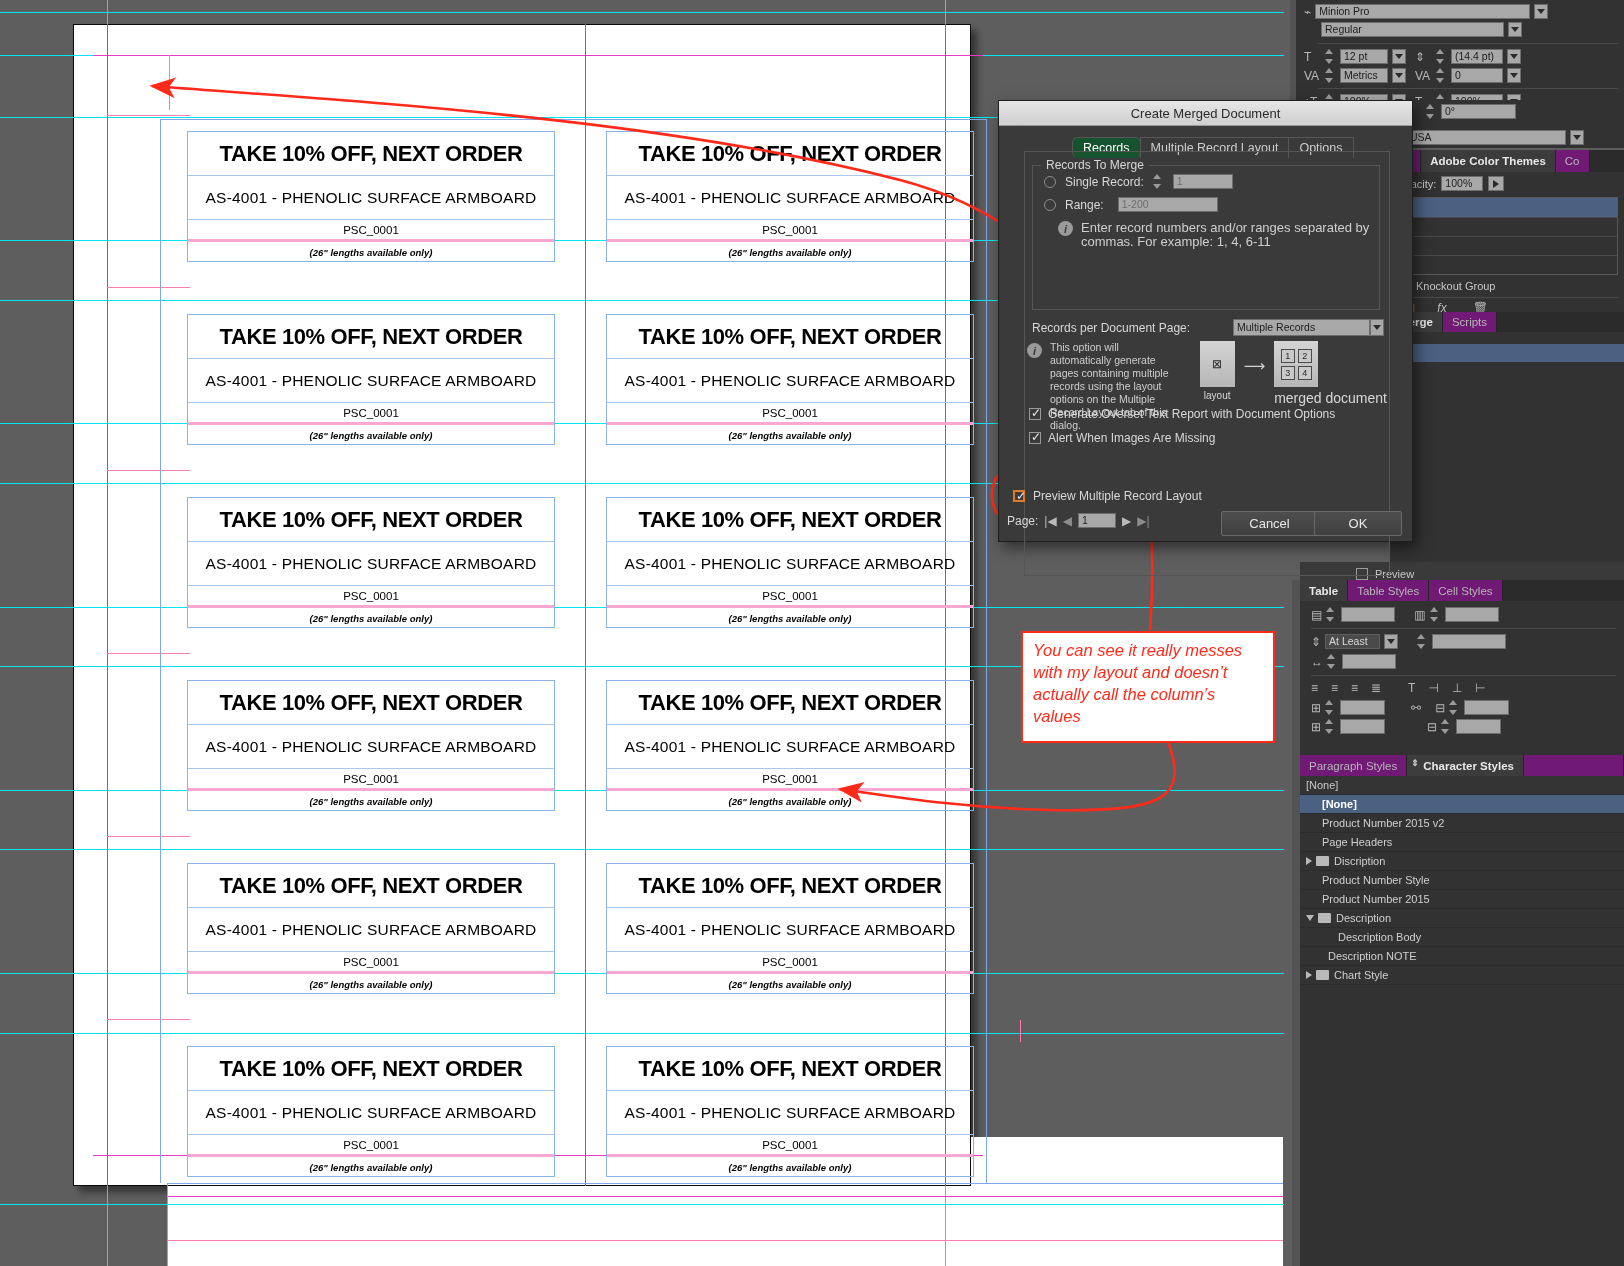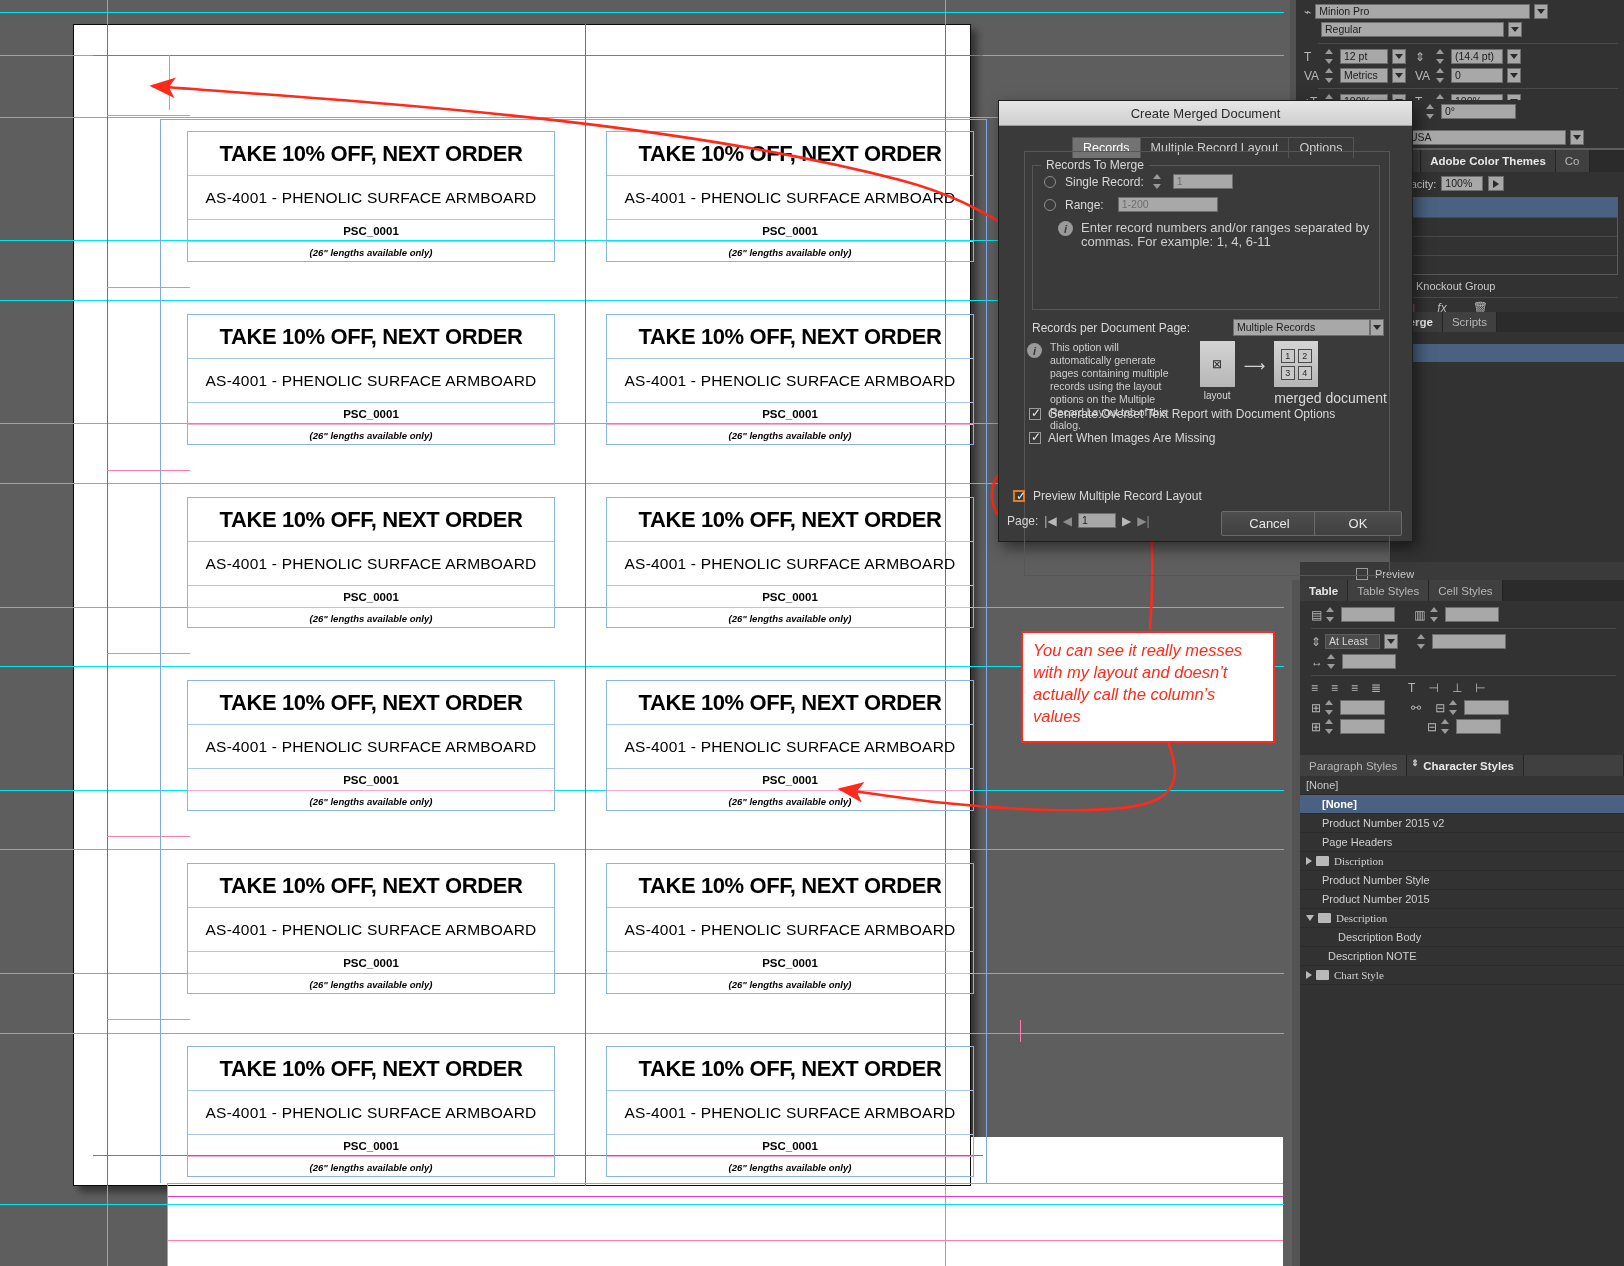--- a/index.html
+++ b/index.html
@@ -52,23 +52,23 @@
     font-family:"Liberation Sans", sans-serif;
     white-space:nowrap;
   }
   .card .desc{
     height:44px; border-bottom:1px solid #a9c8ef;
     display:flex; align-items:center; justify-content:center;
     font-size:15.5px; letter-spacing:.2px; color:#000;
     white-space:nowrap;
   }
   .card .psc{
-    height:22px; border-bottom:1px solid #f9a8d4;
+    height:22px; border-bottom:3px solid #f9a8d4;
     display:flex; align-items:center; justify-content:center;
-    font-size:11.5px; font-weight:bold; color:#000;
+    font-size:11.5px; font-weight:normal; color:#000;
   }
   .card .note{
     height:20px;
     display:flex; align-items:center; justify-content:center;
     font-size:9.5px; font-style:italic; font-weight:bold; color:#000;
   }
 
   
   #annot-svg{ position:absolute; left:0; top:0; width:1624px; height:1266px; pointer-events:none; }
   .annot-box{
@@ -96,31 +96,31 @@
   .dd-arrow i{ width:0;height:0;border-left:4px solid transparent;border-right:4px solid transparent;border-top:5px solid #2a2a2a; display:block;}
   .spin{ width:11px; height:15px; display:flex; flex-direction:column; justify-content:space-between; }
   .spin i{ width:0;height:0;border-left:4px solid transparent;border-right:4px solid transparent; display:block;}
   .spin i.up{ border-bottom:5px solid #9a9a9a; }
   .spin i.dn{ border-top:5px solid #9a9a9a; }
   .ico{ color:#b9b9b9; font-size:12px; }
 
   .tabbar{ display:flex; background:#2b2b2b; height:20px; align-items:stretch; }
   .tabbar .tab{
     padding:0 9px; display:flex; align-items:center; font-size:11.5px;
-    color:#b6b6b6; background:#404040; border-right:1px solid #242424;
+    color:#b6b6b6; background:#701a75; border-right:1px solid #242424;
     white-space:nowrap;
   }
   .tabbar .tab.active{ background:#3c3c3c; color:#e8e8e8; font-weight:bold; }
 
   .style-row{
     height:19px; display:flex; align-items:center; padding-left:22px;
     font-size:11px; color:#d0d0d0; border-bottom:1px solid #2b2b2b;
   }
   .style-row.sel{ background:#4a6182; color:#fff; font-weight:bold; }
-  .style-row.folder{ padding-left:6px;font-family:Liberation Serif, serif; }
+  .style-row.folder{ padding-left:6px; }
   .tri{ width:0;height:0;display:inline-block;margin-right:4px;}
   .tri.right{ border-top:4px solid transparent;border-bottom:4px solid transparent;border-left:6px solid #b9b9b9;}
   .tri.down{ border-left:4px solid transparent;border-right:4px solid transparent;border-top:6px solid #b9b9b9;}
   .folder-ico{
     width:13px;height:10px;background:#b9b9b9;display:inline-block;margin-right:5px;border-radius:1px;
   }
 
   
   #dialog{
     position:absolute; left:998px; top:100px; width:415px; height:442px;
@@ -132,21 +132,21 @@
     height:25px; background:linear-gradient(#e6e6e6,#cfcfcf);
     color:#2a2a2a; font-size:13px; display:flex; align-items:center; justify-content:center;
     border-bottom:1px solid #9a9a9a;
   }
   #dialog .dtabs{ display:flex; margin:11px 0 0 73px; }
   #dialog .dtab{
     padding:3px 10px; font-size:12.5px; color:#cfcfcf;
     background:#3a3a3a; border:1px solid #565656; border-bottom:none;
     margin-right:-1px;
   }
-  #dialog .dtab.active{ background:#737373; color:#fff; }
+  #dialog .dtab.active{ background:#14532d; color:#fff;border-radius:6px; }
   .group{
     position:absolute; border:1px solid #565656;
   }
   .group .legend{
     position:absolute; top:-8px; left:8px; background:#3a3a3a; padding:0 5px; font-size:12px; color:#d8d8d8;
   }
   .radio{ width:12px;height:12px;border-radius:50%;border:1px solid #8d8d8d;background:#3a3a3a;display:inline-block;position:relative;}
   .radio.on::after{ content:""; position:absolute; left:3px; top:3px; width:4px;height:4px;border-radius:50%;background:#e0e0e0;}
   .chk{
     width:12px;height:12px;border:1px solid #9a9a9a;background:#3a3a3a;display:inline-block;position:relative;

